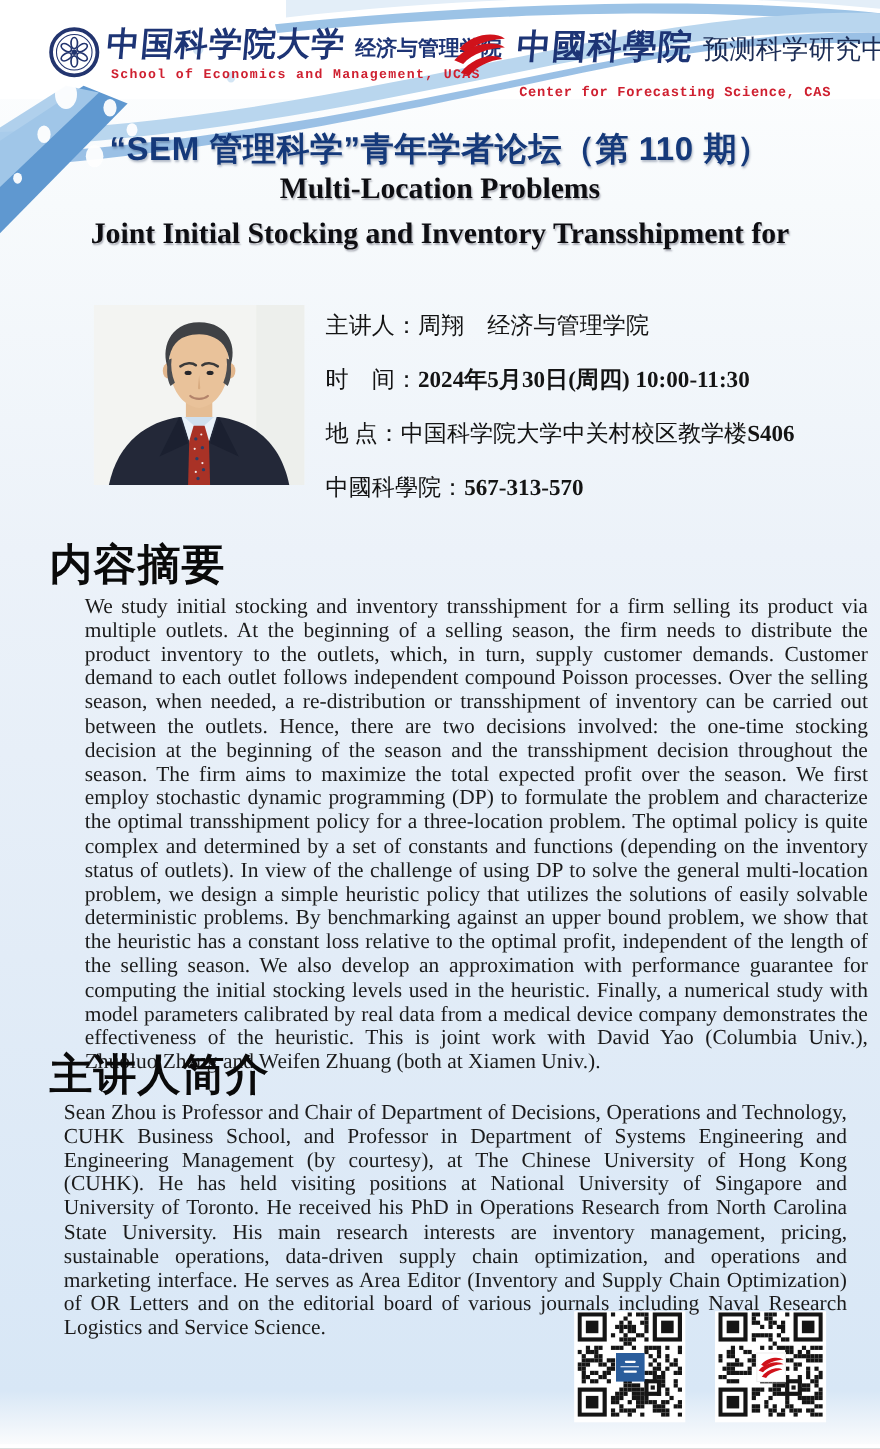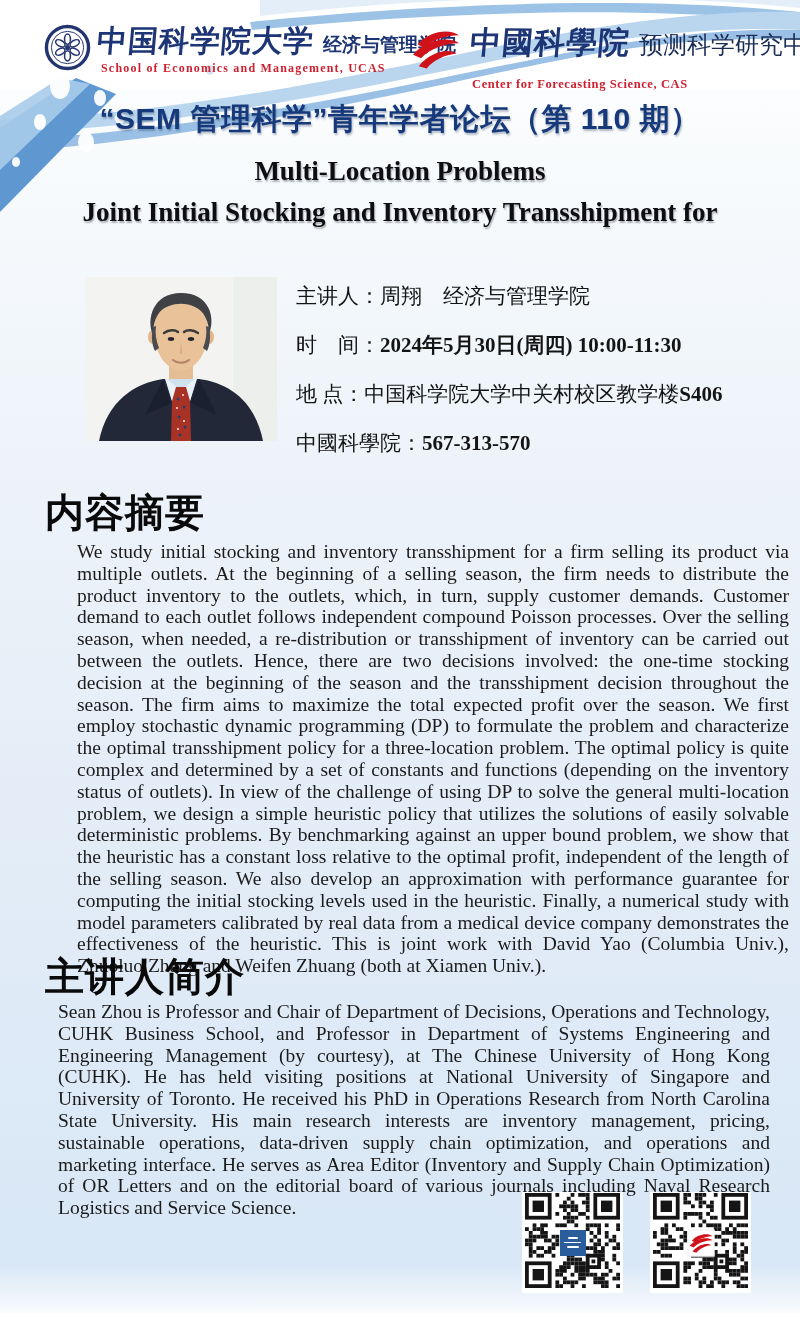--- a/index.html
+++ b/index.html
@@ -15,25 +15,25 @@
   .cas-logo{left:410px;top:26px;gap:8px;}
   .logo-text-col{display:flex;flex-direction:column;}
   .logo-row{display:flex;align-items:baseline;gap:9px;white-space:nowrap;}
   .calligraphy{font-family:"Liberation Serif",serif;font-weight:700;color:#1d3475;
                transform:skewX(-5deg);letter-spacing:1px;}
   .ucas-name{font-size:30px;line-height:34px;}
   .cas-name{font-size:31px;line-height:34px;}
   .logo-dept{font-weight:700;color:#1d3475;}
   .ucas-dept{font-size:19px;}
   .cas-dept{font-size:24px;font-weight:400;color:#1b2c55;}
-  .logo-sub{font-family:Liberation Serif, serif;color:#cf2030;font-weight:700;white-space:nowrap;}
+  .logo-sub{font-family:Liberation Mono, monospace;color:#cf2030;font-weight:700;white-space:nowrap;}
   .ucas-sub{font-size:12px;letter-spacing:1.2px;margin-top:3px;padding-left:4px;}
   .cas-sub{font-size:12.5px;letter-spacing:0.6px;margin-top:16px;padding-left:2px;}
   
-  .forum-title{position:absolute;top:99px;left:0;width:100%;text-align:center;z-index:3;
+  .forum-title{position:absolute;top:115px;left:0;width:100%;text-align:center;z-index:3;
     font-size:30px;font-weight:800;color:#15397a;letter-spacing:0.5px;
     text-shadow:1px 2px 2px rgba(25,45,80,0.32);white-space:nowrap;}
   .talk-title{position:absolute;top:151px;left:0;width:100%;text-align:center;z-index:3;
     font-family:"Liberation Serif",serif;font-weight:700;font-size:27px;color:#0e0e12;
     line-height:41px;text-shadow:1px 1.5px 1.5px rgba(40,40,60,0.35);}
   
   .photo{position:absolute;left:85px;top:277px;width:192px;height:164px;overflow:hidden;}
   .info{position:absolute;left:296px;top:283px;display:flex;flex-direction:column;gap:23px;
     font-family:"Liberation Serif",serif;font-size:21px;color:#141414;z-index:3;}
   .info-line{white-space:nowrap;line-height:26px;}

